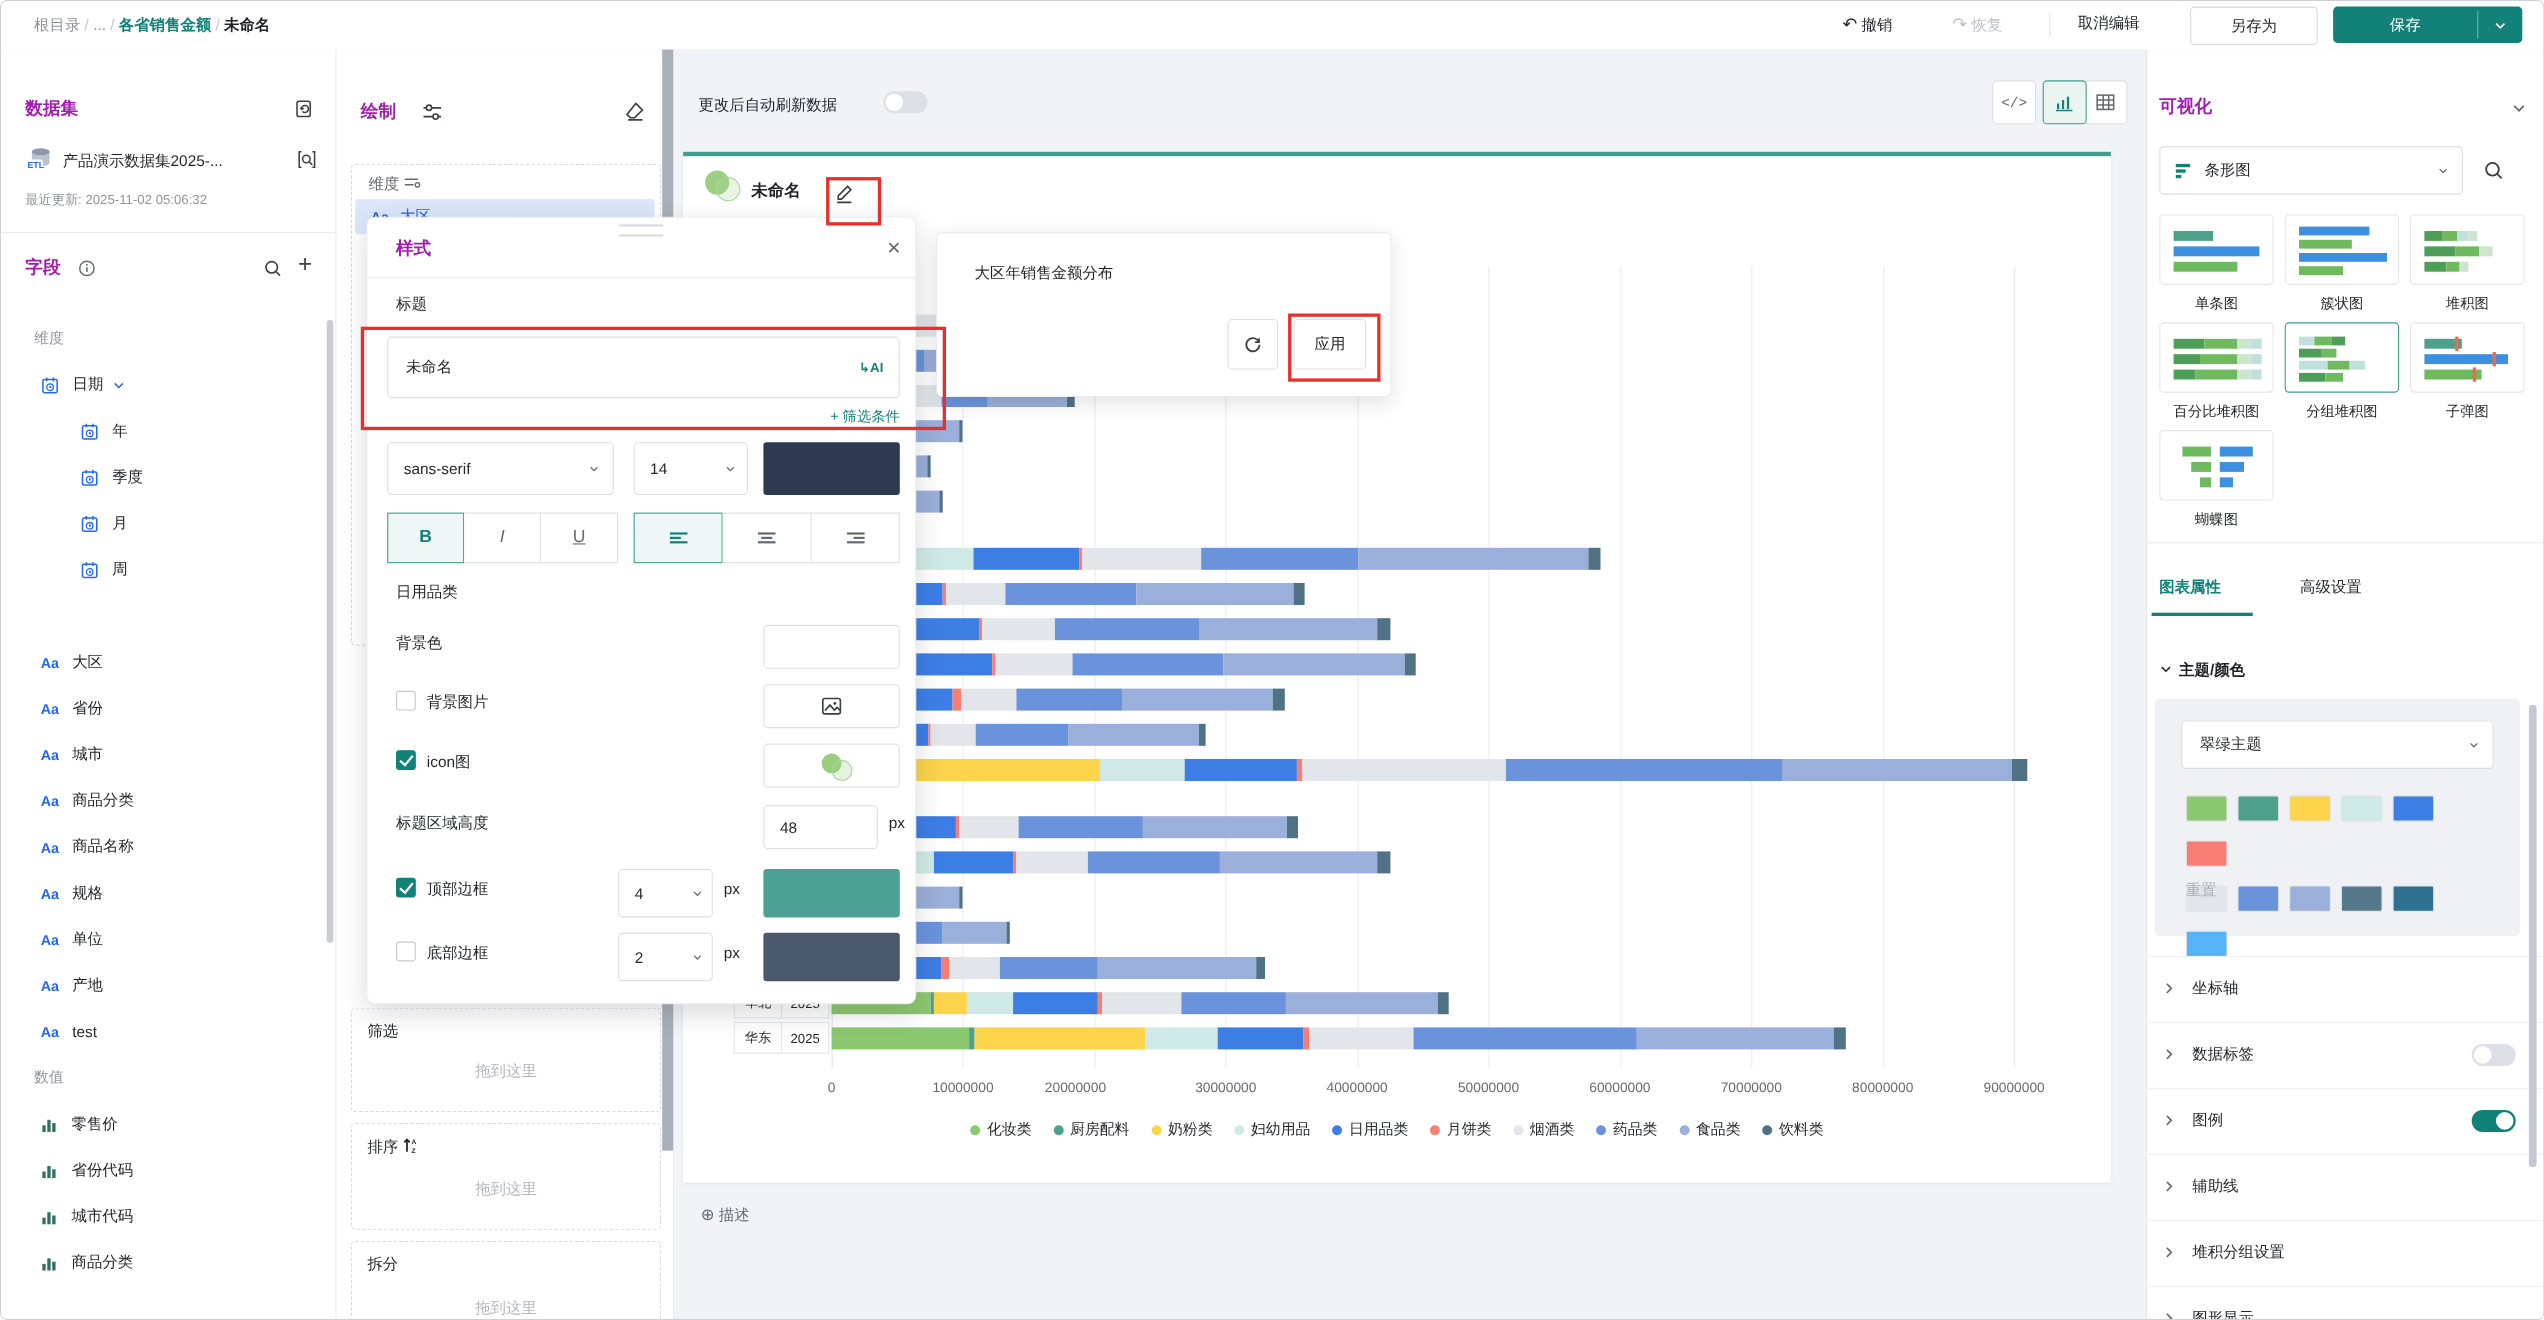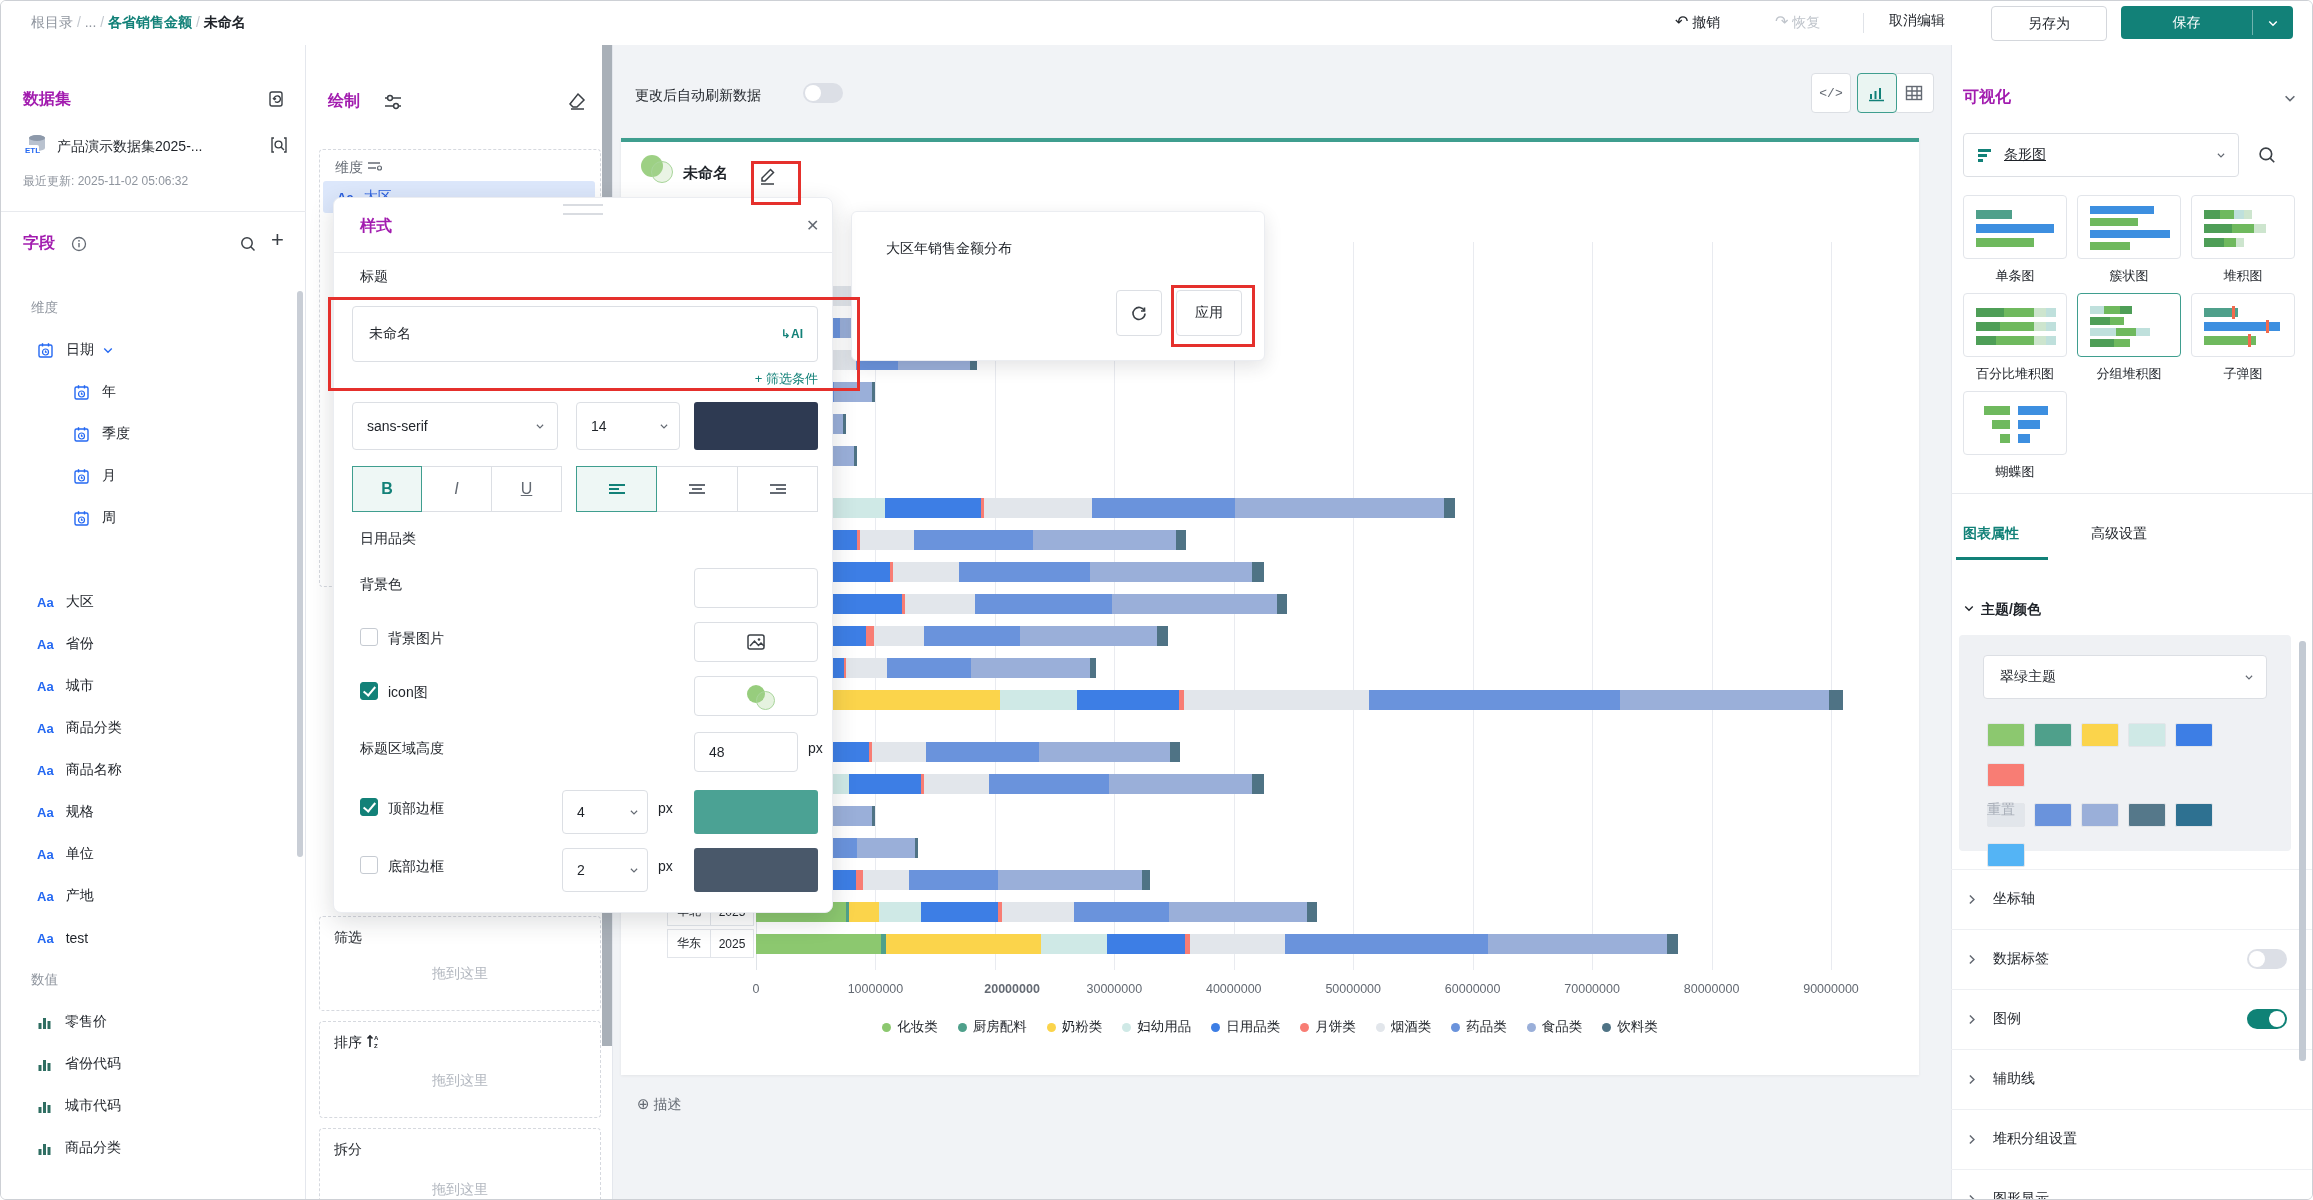--- a/index.html
+++ b/index.html
@@ -371,21 +371,21 @@
         <line x1="3" y1="18" x2="16" y2="18" stroke="#3b4046" stroke-width="1.5"></line>
       </svg>
   </div>
 
   <div class="abs" id="plot" style="left:620px;top:141px;width:1298px;height:933px;">
       <div style="position: absolute; left: 135px; top: 100px; width: 1px; height: 728px; background: rgb(223, 227, 232);"></div>
       <div style="position: absolute; left: 90px; top: 840px; width: 90px; text-align: center; font-size: 12.5px; color: rgb(100, 106, 115);">0</div>
       <div style="position: absolute; left: 254.444px; top: 100px; width: 1px; height: 728px; background: rgb(233, 235, 240);"></div>
       <div style="position: absolute; left: 209.444px; top: 840px; width: 90px; text-align: center; font-size: 12.5px; color: rgb(100, 106, 115);">10000000</div>
       <div style="position: absolute; left: 373.889px; top: 100px; width: 1px; height: 728px; background: rgb(233, 235, 240);"></div>
-      <div style="position: absolute; left: 328.889px; top: 840px; width: 90px; text-align: right; font-size: 12.5px; color: rgb(100, 106, 115); font-weight: bold;">20000000</div>
+      <div style="position: absolute; left: 328.889px; top: 840px; width: 90px; text-align: left; font-size: 12.5px; color: rgb(100, 106, 115);">20000000</div>
       <div style="position: absolute; left: 493.333px; top: 100px; width: 1px; height: 728px; background: rgb(233, 235, 240);"></div>
       <div style="position: absolute; left: 448.333px; top: 840px; width: 90px; text-align: center; font-size: 12.5px; color: rgb(100, 106, 115);">30000000</div>
       <div style="position: absolute; left: 612.778px; top: 100px; width: 1px; height: 728px; background: rgb(233, 235, 240);"></div>
       <div style="position: absolute; left: 567.778px; top: 840px; width: 90px; text-align: center; font-size: 12.5px; color: rgb(100, 106, 115);">40000000</div>
       <div style="position: absolute; left: 732.222px; top: 100px; width: 1px; height: 728px; background: rgb(233, 235, 240);"></div>
       <div style="position: absolute; left: 687.222px; top: 840px; width: 90px; text-align: center; font-size: 12.5px; color: rgb(100, 106, 115);">50000000</div>
       <div style="position: absolute; left: 851.667px; top: 100px; width: 1px; height: 728px; background: rgb(233, 235, 240);"></div>
       <div style="position: absolute; left: 806.667px; top: 840px; width: 90px; text-align: center; font-size: 12.5px; color: rgb(100, 106, 115);">60000000</div>
       <div style="position: absolute; left: 971.111px; top: 100px; width: 1px; height: 728px; background: rgb(233, 235, 240);"></div>
       <div style="position: absolute; left: 926.111px; top: 840px; width: 90px; text-align: center; font-size: 12.5px; color: rgb(100, 106, 115);">70000000</div>
@@ -604,21 +604,21 @@
     <svg width="14" height="14" viewBox="0 0 16 16">
         <polyline points="3,6 8,11 13,6" fill="none" stroke="#646a73" stroke-width="1.8"></polyline>
       </svg>
   </div>
   <div class="sel" style="position:absolute;left:1962px;top:132px;width:276px;height:44px;cursor:pointer;">
     <svg width="18" height="16" viewBox="0 0 18 16" style="margin-left:12px;">
         <rect x="2" y="2" width="13" height="3" fill="#128178"></rect>
         <rect x="2" y="7" width="9" height="3" fill="#128178"></rect>
         <rect x="2" y="12" width="5" height="3" fill="#128178"></rect>
       </svg>
-    <span style="margin-left:10px;flex:1;text-decoration:underline;">条形图</span>
+    <span style="margin-left:10px;flex:1;">条形图</span>
     <svg class="chev" style="margin-right:12px;" viewBox="0 0 16 16">
         <polyline points="3,6 8,11 13,6" fill="none" stroke="#646a73" stroke-width="1.8"></polyline>
       </svg>
   </div>
   <div class="abs" style="left:2256px;top:144px;cursor:pointer;">
     <svg width="20" height="20" viewBox="0 0 18 18">
         <circle cx="8" cy="8" r="5.2" fill="none" stroke="#3b4046" stroke-width="1.5"></circle>
         <line x1="11.8" y1="11.8" x2="15.5" y2="15.5" stroke="#3b4046" stroke-width="1.5"></line>
       </svg>
   </div>

